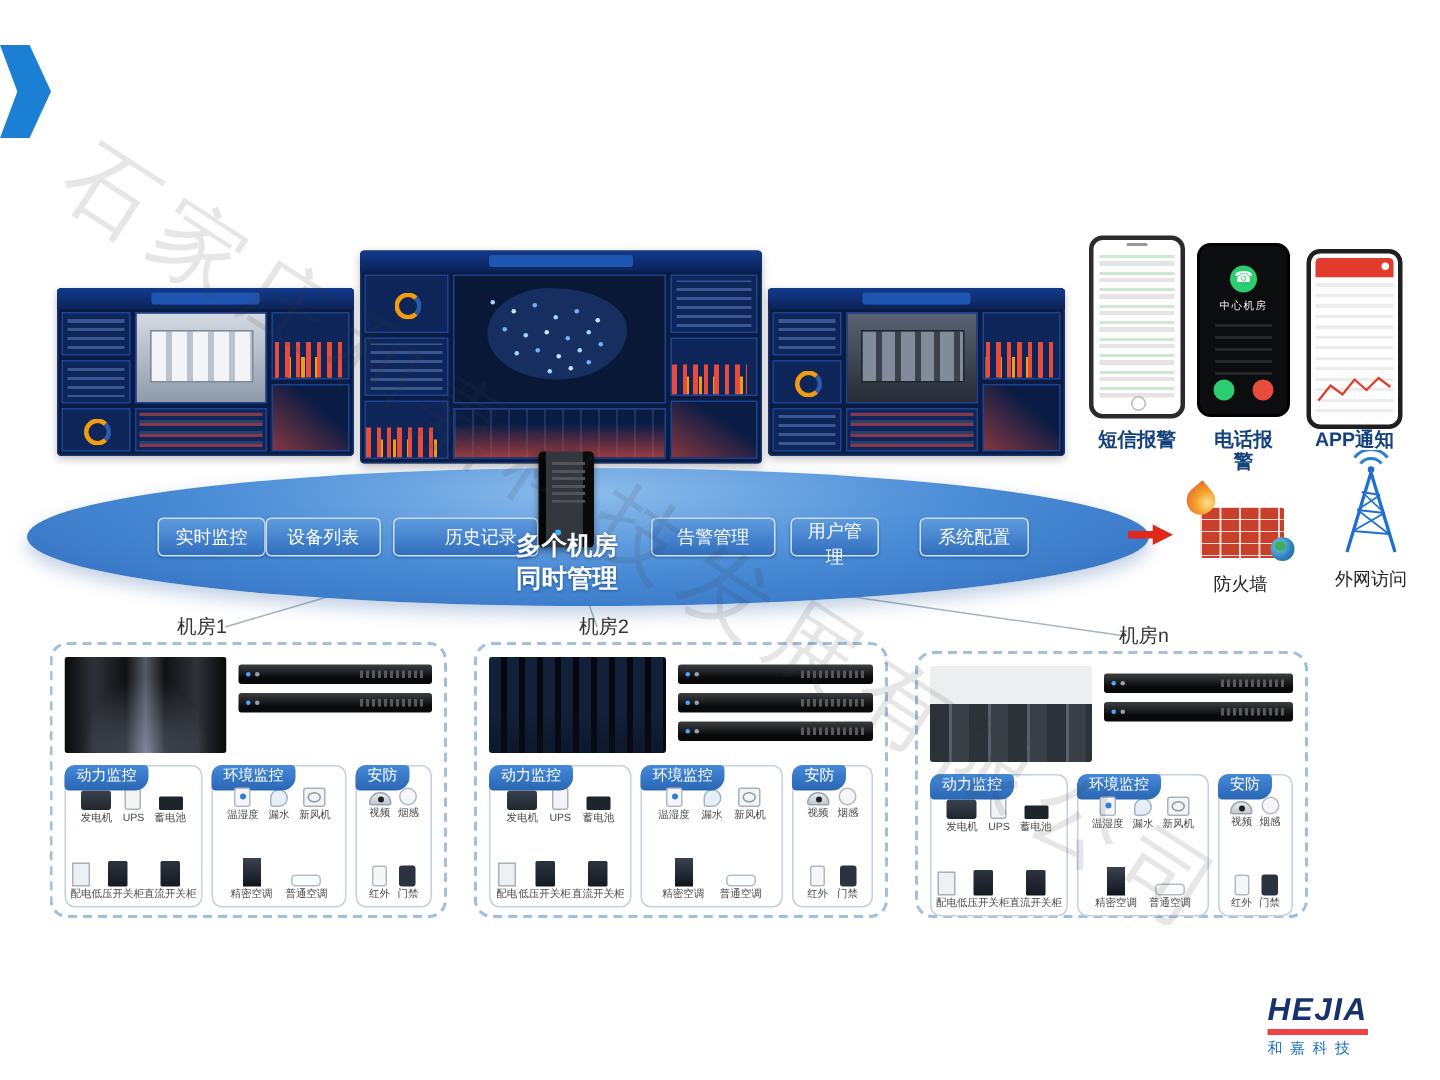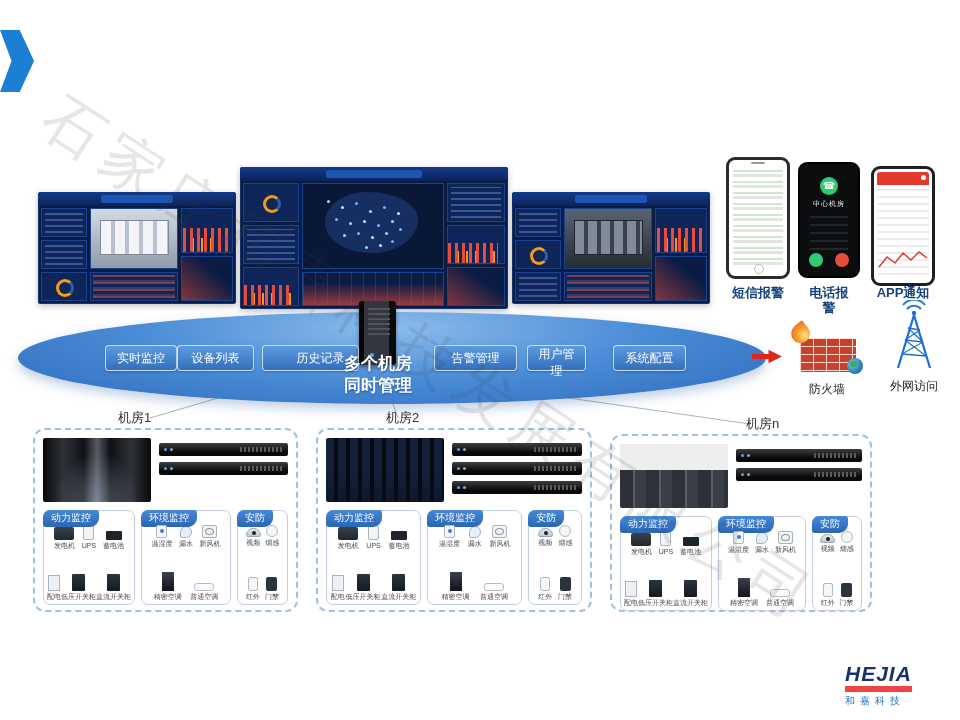--- a/index.html
+++ b/index.html
@@ -160,21 +160,21 @@
   .ic-ac   { width:20px; height:8px;  background:#fafbfc; border:1px solid #b4bdc6; border-radius:3px; }
   .ic-cam  { width:15px; height:9px;  background:linear-gradient(#e8ebee,#c2c9d1); border:1px solid #9aa5b1; border-radius:8px 8px 2px 2px; position:relative; }
   .ic-cam::after { content:""; position:absolute; left:5px; top:2px; width:4px; height:4px; background:#222; border-radius:50%; }
   .ic-smoke{ width:12px; height:12px; background:#f4f6f8; border:1px solid #b1bac4; border-radius:50%; }
   .ic-ir   { width:10px; height:14px; background:#f4f6f8; border:1px solid #b1bac4; border-radius:2px; }
   .ic-door { width:11px; height:14px; background:#2b3340; border-radius:2px; }
 
   
   .logo { position:absolute; left:845px; top:663px; z-index:3; text-align:left; }
   .logo-brand { font-size:21px; font-weight:bold; font-style:italic; color:#17336e; letter-spacing:1px; line-height:1;text-align:center; }
-  .logo-company { color:#1b72c4; font-size:10px; letter-spacing:5px; border-top:6px solid #ef4444; padding-top:2px; margin-top:2px; }
+  .logo-company { color:#1b72c4; font-size:10px; letter-spacing:5px; border-top:4px solid #ef4444; padding-top:2px; margin-top:2px; }
 </style>
 </head>
 <body>
 
 <div class="slide">
 
   <svg class="connectors" width="960" height="720">
     <line x1="235" y1="393" x2="150" y2="418" stroke="#a8b4c0" stroke-width="1"></line>
     <line x1="392" y1="401" x2="398" y2="418" stroke="#a8b4c0" stroke-width="1"></line>
     <line x1="548" y1="395" x2="750" y2="424" stroke="#a8b4c0" stroke-width="1"></line>

